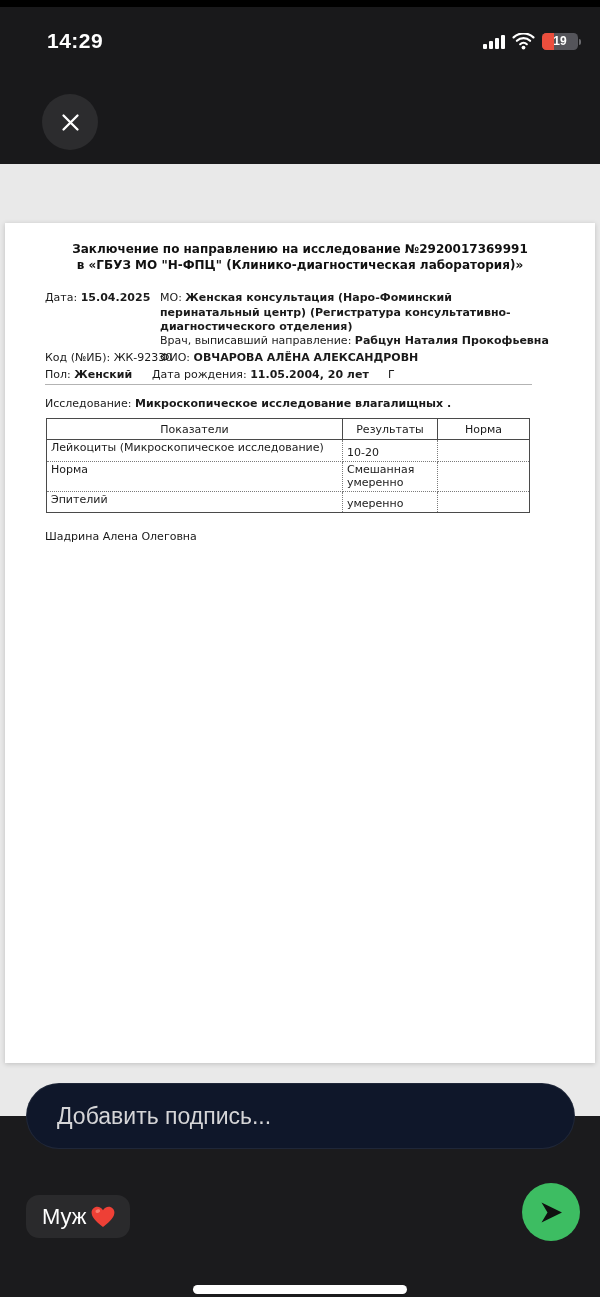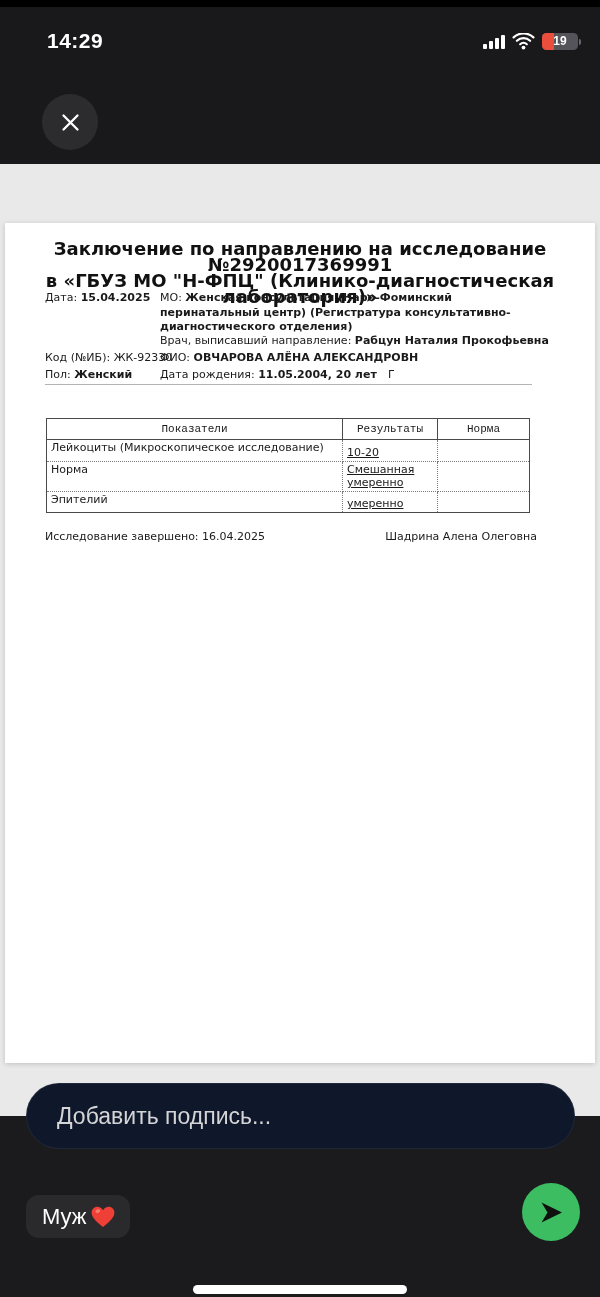--- a/index.html
+++ b/index.html
@@ -29,39 +29,39 @@
     background:#2c2c2e; border:none; cursor:pointer; display:flex; align-items:center; justify-content:center;
   }
   
   .viewer{ position:absolute; left:0; top:157px; width:600px; height:952px; background:#e9e9e9; }
   .page{
     position:absolute; left:5px; top:59px; width:590px; height:840px; background:#fff;
     box-shadow:0 1px 5px rgba(0,0,0,.18);
     font-family:"DejaVu Sans", sans-serif; color:#1a1a1a; font-size:11px; line-height:14.5px;
   }
   .doc-title{ position:absolute; top:18px; left:28px; right:28px; text-align:center;
-    font-weight:bold; font-size:18px; line-height:16px; color:#111; }
+    font-weight:bold; font-size:12px; line-height:16px; color:#111; }
   .f{ position:absolute; }
   .f b{ font-weight:bold; }
   .f-date{ top:68px; left:40px; }
   .f-mo{ top:68px; left:155px; width:380px; }
   .f-doctor{ top:111px; left:155px; width:400px; }
   .f-code{ top:128px; left:40px; }
   .f-fio{ top:128px; left:155px; width:435px; white-space:nowrap; overflow:hidden; }
   .f-sex{ top:145px; left:40px; }
-  .f-birth{ top:145px; left:155px; }
+  .f-birth{ top:145px; left:147px; }
   .f-frag{ top:145px; left:383px; }
   .sep{ position:absolute; top:161px; left:40px; width:487px; border-top:1px solid #b3b3b3; }
   .f-study{ top:174px; left:40px; width:500px; }
   .doc-table{ position:absolute; top:195px; left:41px; width:483px; border-collapse:collapse;
     table-layout:fixed; font-size:11px; line-height:13px; border:1px solid #4a4a4a; }
-  .doc-table th{ border:1px solid #4a4a4a; font-weight:normal; text-align:center; padding:3px 2px; height:21px;font-family:Liberation Mono, monospace; }
+  .doc-table th{ border:1px solid #4a4a4a; font-weight:normal; text-align:center; padding:3px 2px; height:21px; }
   .doc-table td{ border:1px dotted #7a7a7a; padding:1px 4px 2px 4px; }
   .doc-table td.ind{ vertical-align:top; }
-  .doc-table td.res{ vertical-align:bottom;text-decoration:underline; }
+  .doc-table td.res{ vertical-align:bottom; }
   .doc-table tr.r1 td{ height:22px; } .doc-table tr.r2 td{ height:28px; } .doc-table tr.r3 td{ height:21px; }
   .doc-footer{ position:absolute; top:307px; left:40px; right:58px; display:flex; justify-content:space-between; }
   
   .bottom-bar{ position:absolute; left:0; top:1109px; width:600px; height:188px; background:#1b1b1d; }
   .caption-pill{
     position:absolute; left:26px; top:1076px; width:549px; height:66px; border-radius:33px;
     background:#0f172a; border:1px solid rgba(255,255,255,.07);
     display:flex; align-items:center; padding-left:30px; cursor:text;
   }
   .caption-placeholder{ color:#d5d5d7; font-size:23px; }
@@ -151,20 +151,24 @@
 
       <div class="f f-birth">
         <span>Дата рождения:</span>
         <b>11.05.2004, 20 лет</b>
       </div>
 
       <div class="f f-frag">Г</div>
 
       <div class="sep"></div>
 
+      <div class="f f-study">
+        <span>Исследование:</span>
+        <b>Микроскопическое исследование влагалищных .</b>
+      </div>
 
       <table class="doc-table">
         <colgroup>
             <col style="width:296px">
             <col style="width:95px">
             <col style="width:92px">
           </colgroup>
         <tbody>
             <tr>
           <th>Показатели</th>
@@ -183,21 +187,20 @@
         </tr>
         <tr class="r3">
           <td class="ind">Эпителий</td>
           <td class="res">умеренно</td>
           <td></td>
         </tr>
       </tbody>
         </table>
 
       <div class="doc-footer">
-        <span>Исследование завершено: 16.04.2025</span>
         <span>Шадрина Алена Олеговна</span>
       </div>
 
     </div>
   </div>
 
   <div class="bottom-bar"></div>
 
   <div class="caption-pill">
     <span class="caption-placeholder">Добавить подпись...</span>

